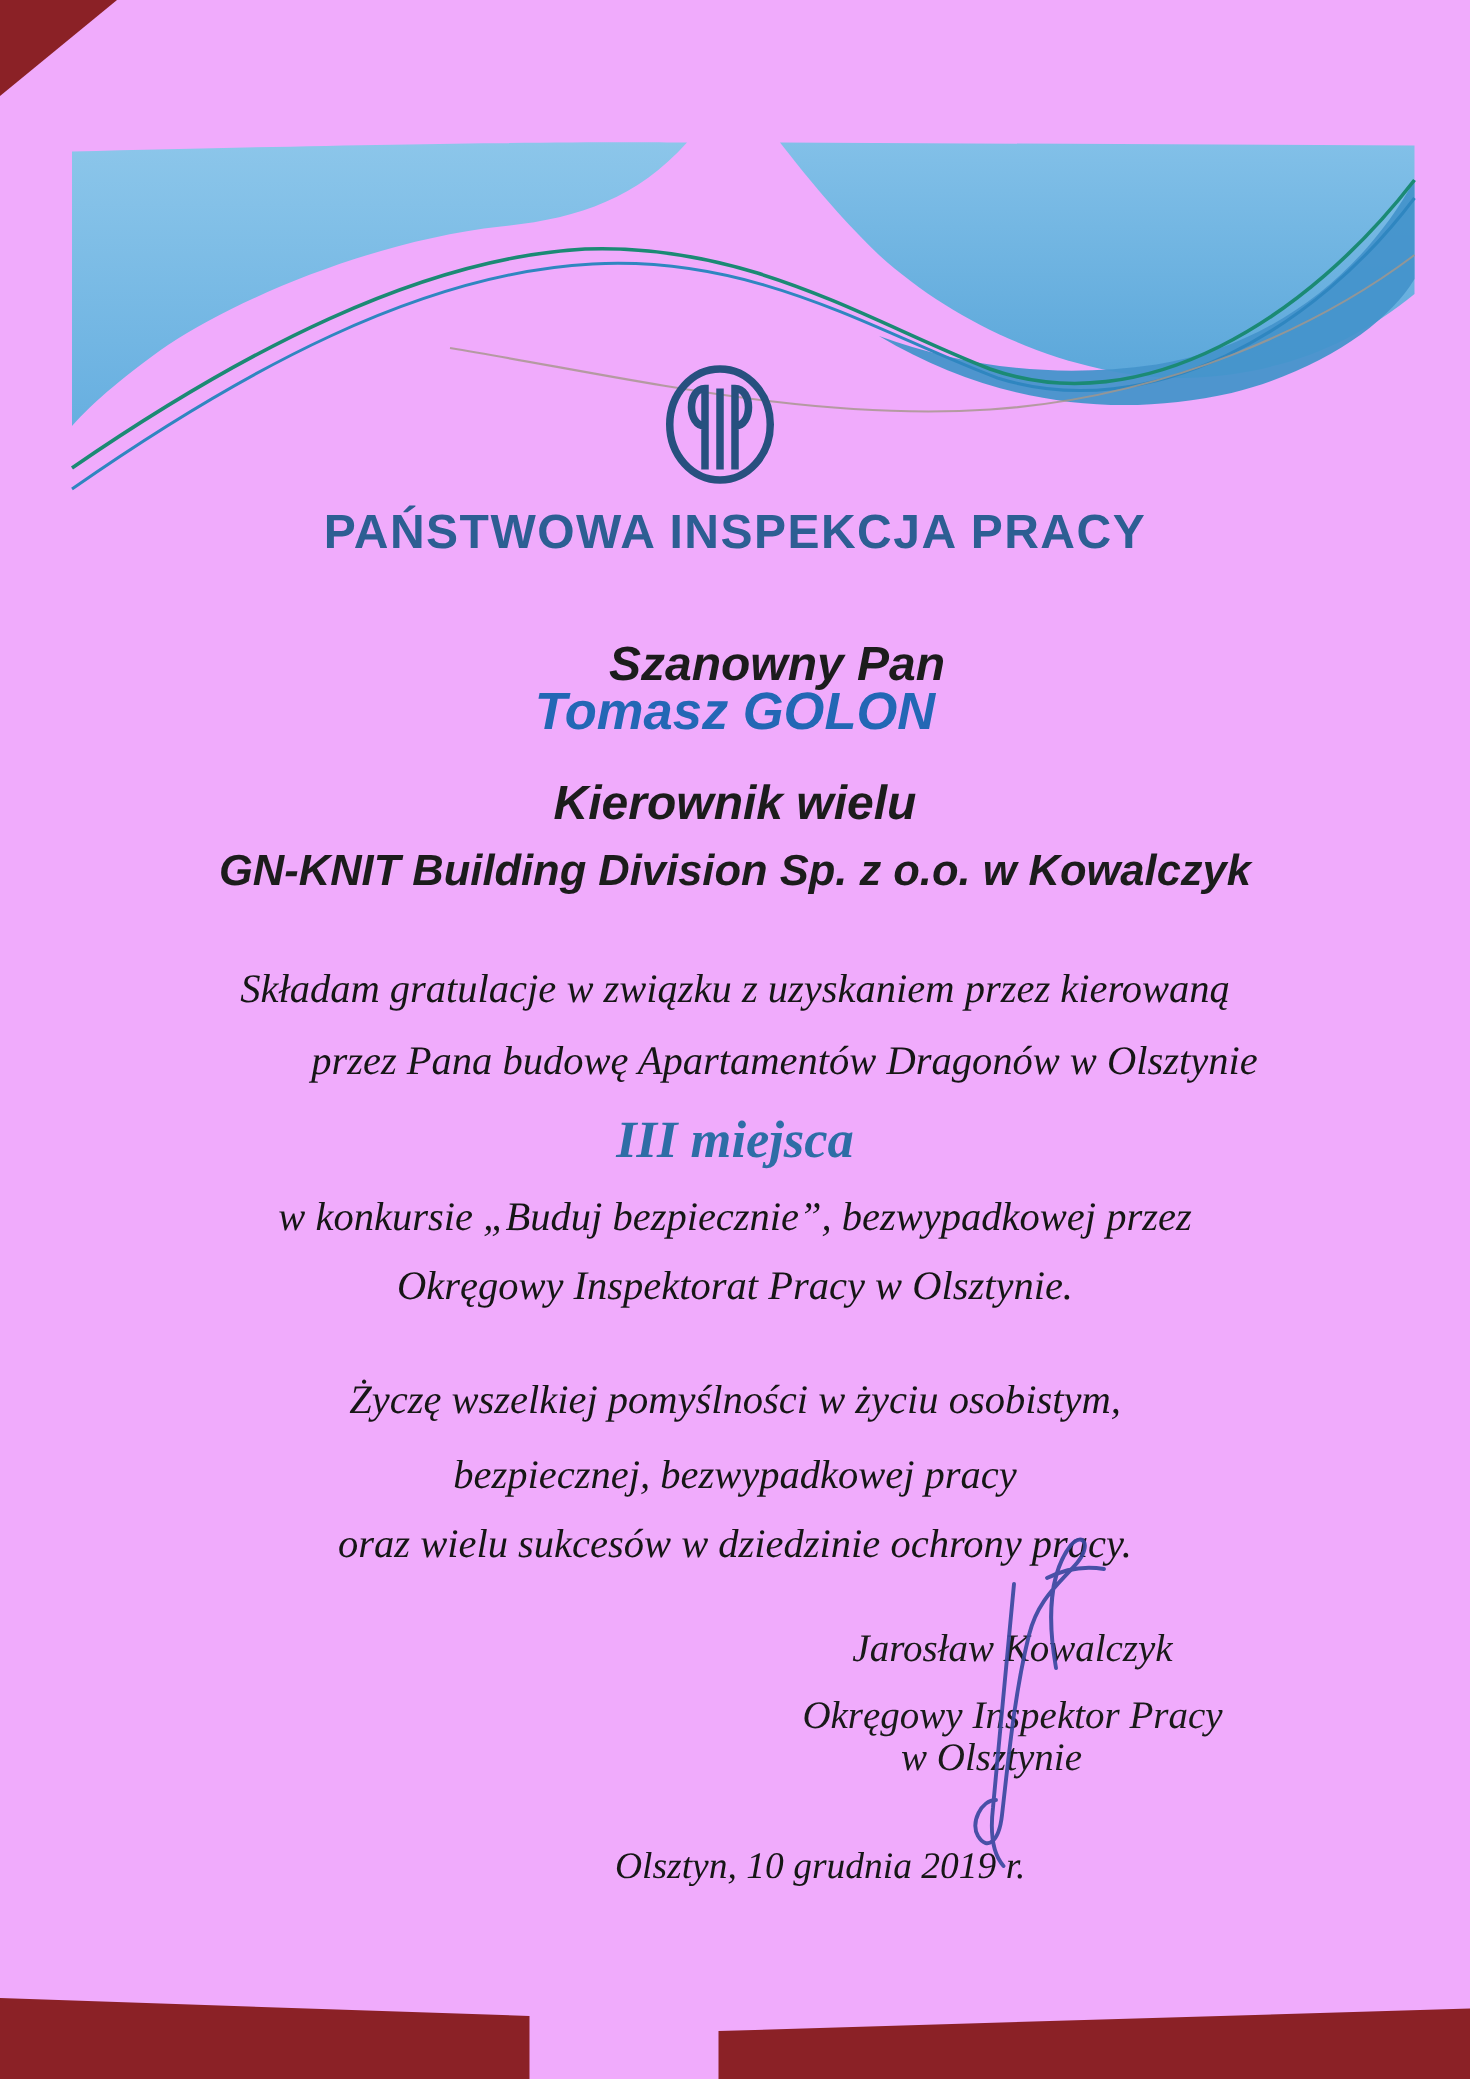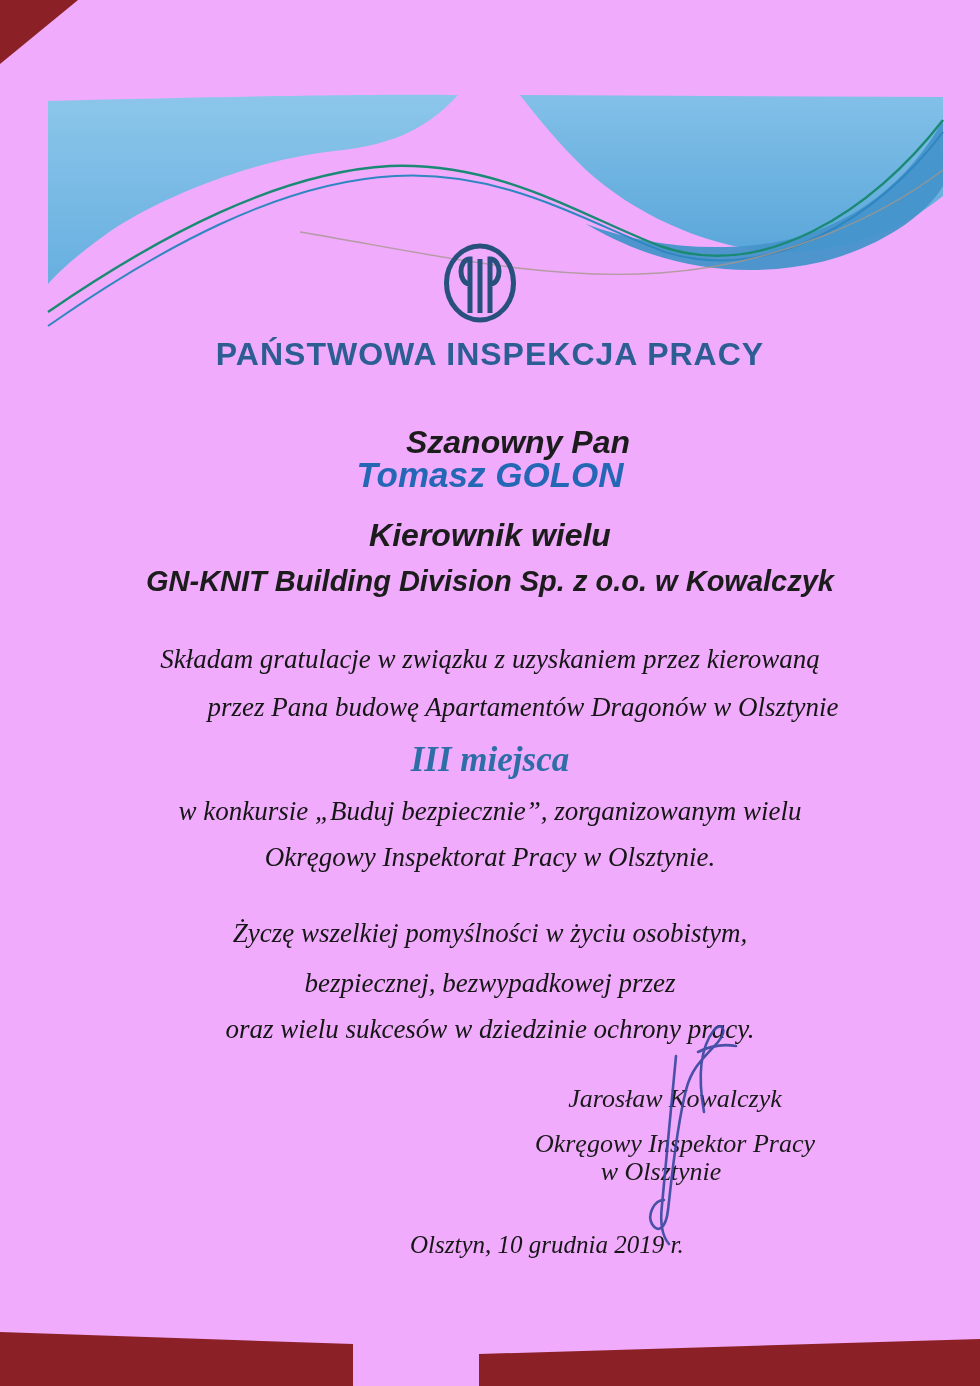--- a/index.html
+++ b/index.html
@@ -101,24 +101,24 @@
   <div class="abs center org-name">PAŃSTWOWA INSPEKCJA PRACY</div>
 
   <div class="abs center sans-line salutation">Szanowny Pan</div>
   <div class="abs center sans-line recipient-name">Tomasz GOLON</div>
   <div class="abs center sans-line recipient-title">Kierownik wielu</div>
   <div class="abs center sans-line recipient-company">GN-KNIT Building Division Sp. z o.o. w Kowalczyk</div>
 
   <div class="abs center serif-line congrats-1">Składam gratulacje w związku z uzyskaniem przez kierowaną</div>
   <div class="abs center serif-line congrats-2">przez Pana budowę Apartamentów Dragonów w Olsztynie</div>
   <div class="abs center award">III miejsca</div>
-  <div class="abs center serif-line contest-1">w konkursie „Buduj bezpiecznie”, zorganizowanym wielu</div>
+  <div class="abs center serif-line contest-1">w konkursie „Buduj bezpiecznie”, bezwypadkowej przez</div>
   <div class="abs center serif-line contest-2">Okręgowy Inspektorat Pracy w Olsztynie.</div>
   <div class="abs center serif-line wishes-1">Życzę wszelkiej pomyślności w życiu osobistym,</div>
-  <div class="abs center serif-line wishes-2">bezpiecznej, bezwypadkowej przez</div>
+  <div class="abs center serif-line wishes-2">bezpiecznej, bezwypadkowej pracy</div>
   <div class="abs center serif-line wishes-3">oraz wielu sukcesów w dziedzinie ochrony pracy.</div>
 
   <div class="abs sig-line sig-name">Jarosław Kowalczyk</div>
   <div class="abs sig-line sig-title-1">Okręgowy Inspektor Pracy</div>
   <div class="abs sig-line sig-title-2">w Olsztynie</div>
 
   <svg class="abs" style="top:1000px;left:600px" width="180" height="260" viewBox="600 1000 180 260">
     <g fill="none" stroke="#3a49a0" stroke-width="2.6" stroke-linecap="round" opacity="0.92">
       <path d="M704,1112 C698,1078 700,1048 714,1030 C722,1021 728,1030 718,1042
                C706,1056 692,1066 686,1090 C676,1130 672,1176 668,1210

